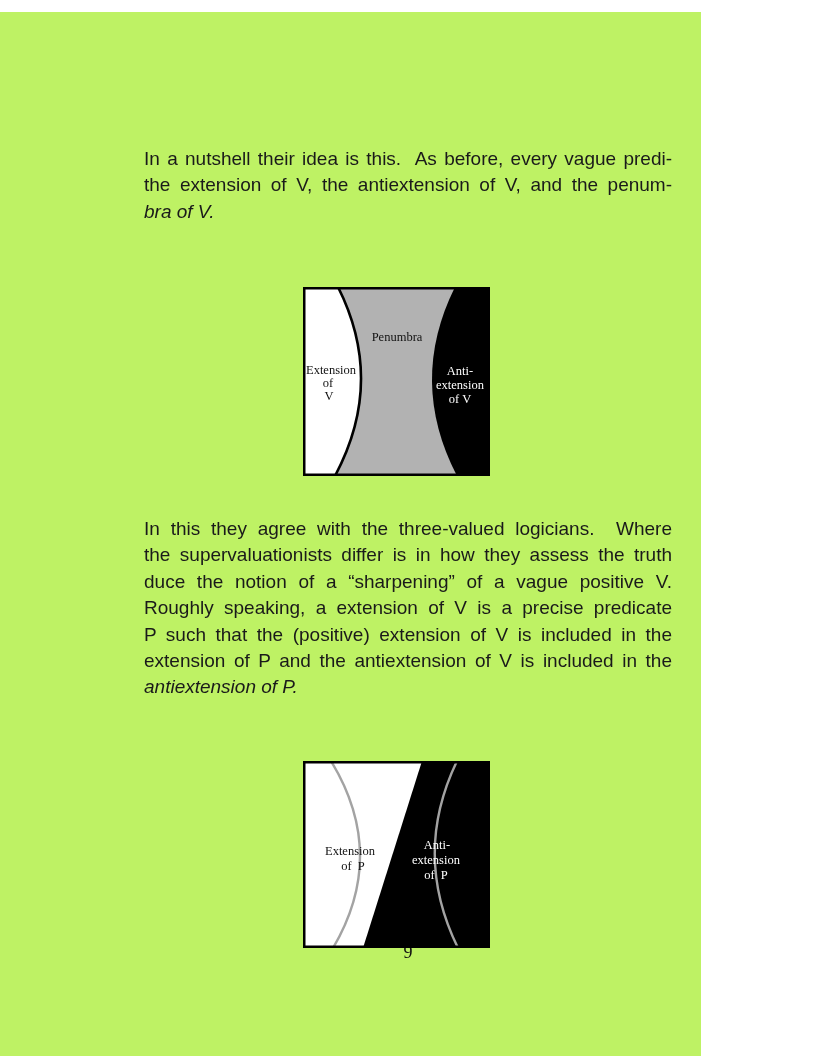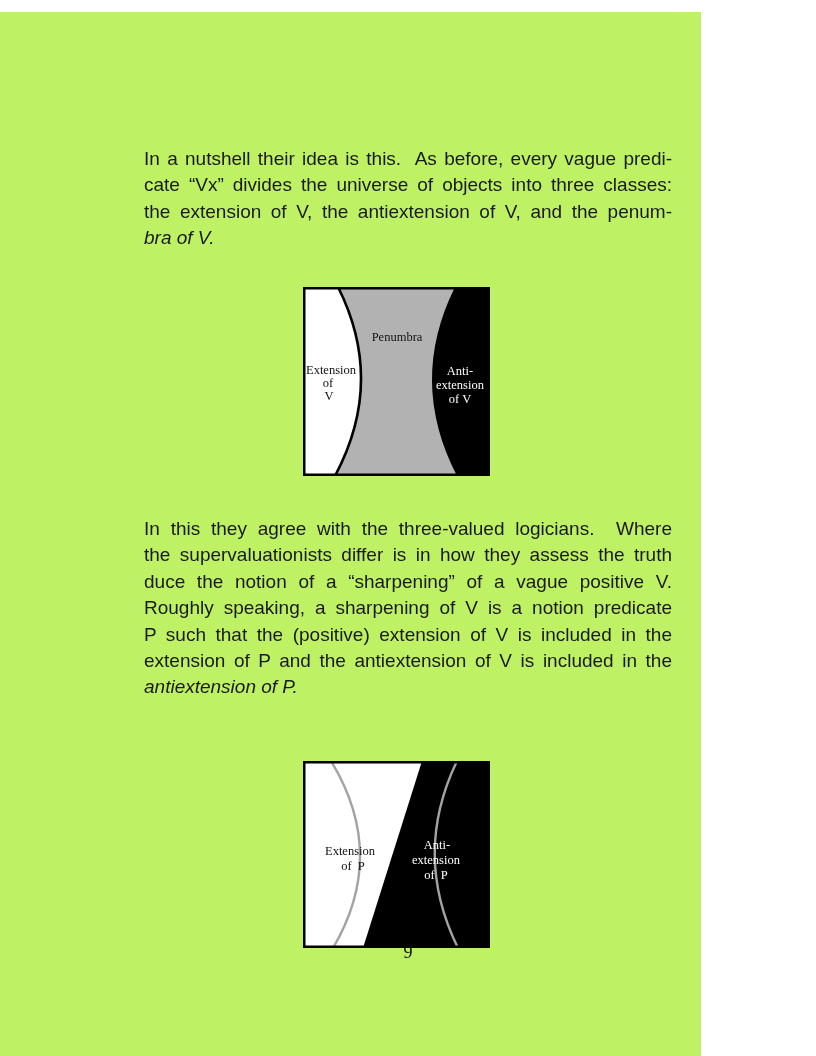--- a/index.html
+++ b/index.html
@@ -52,21 +52,20 @@
     color: #111111;
   }
 </style>
 </head>
 <body>
 
 <div class="page">
 
   <div class="para" style="top:134px">
     <div class="line">In a nutshell their idea is this.  As before, every vague predi-</div>
-    <div class="line">cate “Vx” divides the universe of objects into three classes:</div>
     <div class="line">the extension of V, the antiextension of V, and the penum-</div>
     <div class="line last">bra of V.</div>
   </div>
 
   <svg id="fig1" class="fig" width="187" height="189" viewBox="0 0 187 189">
     <rect x="0" y="0" width="187" height="189" fill="#b2b2b2"></rect>
     <path d="M 0,0 L 35,0 Q 82.5,94.5 32,189 L 0,189 Z" fill="#ffffff"></path>
     <path d="M 35,0 Q 82.5,94.5 32,189" fill="none" stroke-width="2.6" stroke="#000000"></path>
     <path d="M 152,0 L 187,0 L 187,189 L 154,189 Q 105,94.5 152,0 Z" fill="#000000"></path>
     <rect x="1.25" y="1.25" width="184.5" height="186.5" fill="none" stroke-width="2.5" stroke="#000000"></rect>
@@ -76,21 +75,21 @@
     <text x="26" y="113" text-anchor="middle" class="tblack">V</text>
     <text x="157" y="88" text-anchor="middle" class="twhite">Anti-</text>
     <text x="157" y="102" text-anchor="middle" class="twhite">extension</text>
     <text x="157" y="116" text-anchor="middle" class="twhite">of&nbsp;V</text>
   </svg>
 
   <div class="para" style="top:504px">
     <div class="line">In this they agree with the three-valued logicians.  Where</div>
     <div class="line">the supervaluationists differ is in how they assess the truth</div>
     <div class="line">duce the notion of a “sharpening” of a vague positive V.</div>
-    <div class="line">Roughly speaking, a sharpening of V is a notion predicate</div>
+    <div class="line">Roughly speaking, a extension of V is a precise predicate</div>
     <div class="line">P such that the (positive) extension of V is included in the</div>
     <div class="line">extension of P and the antiextension of V is included in the</div>
     <div class="line last">antiextension of P.</div>
   </div>
 
   <div class="page-number">9</div>
 
   <svg id="fig2" class="fig" width="187" height="187" viewBox="0 0 187 187">
     <rect x="0" y="0" width="187" height="187" fill="#ffffff"></rect>
     <path d="M 119,0 L 187,0 L 187,187 L 60,187 Z" fill="#000000"></path>

